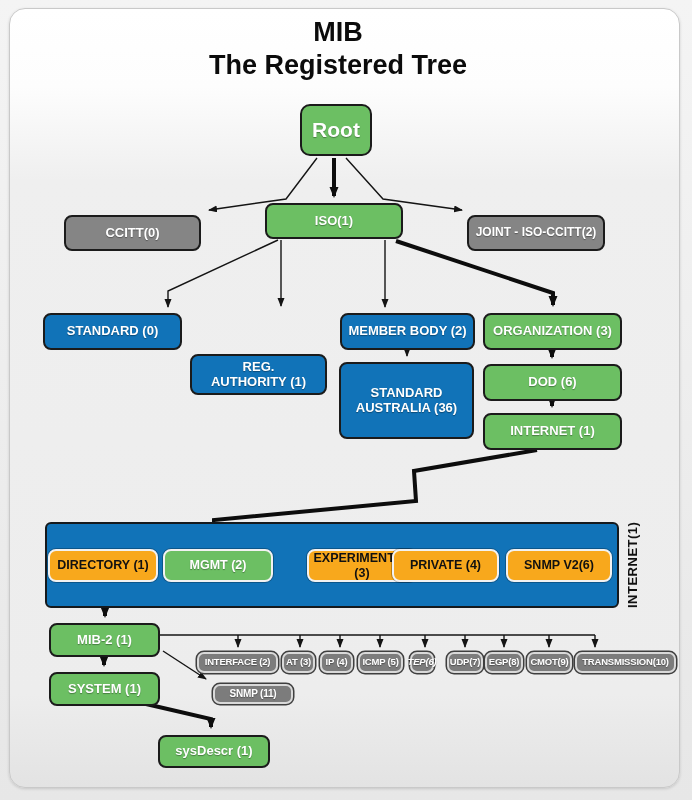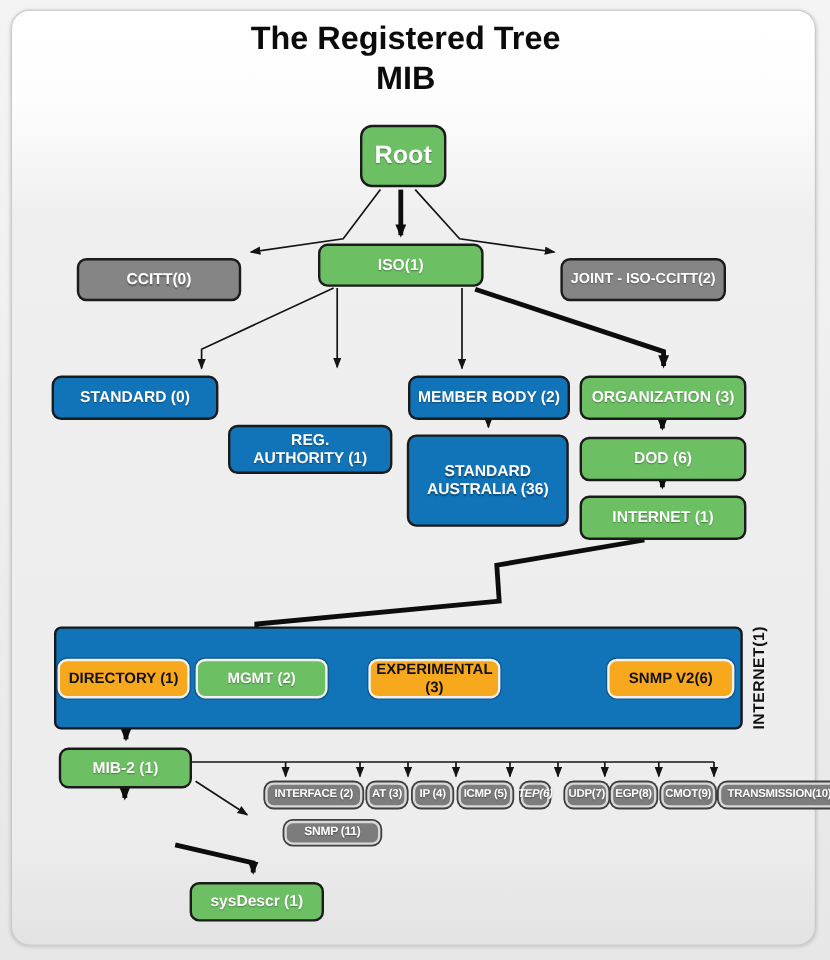--- a/index.html
+++ b/index.html
@@ -15,37 +15,37 @@
         border:2px solid #1b1b1b;border-radius:8px;font-size:13px;line-height:1.15;
         text-shadow:0 1px 1px rgba(0,0,0,.35);}
   .green{background:var(--green,#6cbf63);}
   .blue{background:var(--blue,#1173b8);}
   .gray{background:var(--gray,#858585);margin-top:12px;}
   .rootNode{font-size:21px;border-radius:10px;border-width:2.5px;}
   .container-box{position:absolute;background:var(--blue,#1173b8);border:2px solid #15191c;border-radius:6px;box-sizing:border-box;}
   .inner{border:2px solid #f2f2f2;border-radius:8px;font-size:12.5px;box-shadow:0 0 0 1px rgba(0,0,0,.25);}
   .orange{background:var(--orange,#f8a81c);color:#111;text-shadow:none;}
   .small{background:#7c7c7c;border:2px solid #d9d9d9;border-radius:7px;font-size:9.5px;
-         box-shadow:0 0 0 1.5px #3f3f3f;letter-spacing:-0.2px;margin-left:24px;}
+         box-shadow:0 0 0 1.5px #3f3f3f;letter-spacing:-0.2px;}
   .vlabel{position:absolute;left:620px;top:522px;width:24px;height:86px;display:flex;align-items:center;justify-content:center;
           font-weight:bold;font-size:13px;color:#111;
           writing-mode:vertical-rl;transform:rotate(180deg);letter-spacing:.5px;}
   svg.edges{position:absolute;left:0;top:0;pointer-events:none;}
   .e{stroke:#141414;stroke-width:1.4;fill:none;}
   .t{stroke:#0d0d0d;stroke-width:4;fill:none;}
 </style>
 </head>
 <body>
 
 <div class="stage">
   <div class="card"></div>
 
   <div class="titles">
+    <div>MIB</div>
     <div>The Registered Tree</div>
-    <div>MIB</div>
   </div>
 
   <svg class="edges" width="692" height="800" viewBox="0 0 692 800">
     <defs>
       <marker id="arr" markerUnits="userSpaceOnUse" markerWidth="10" markerHeight="8" refX="8" refY="3.5" orient="auto">
         <path d="M0,0 L9,3.5 L0,7 Z" fill="#141414"></path>
       </marker>
       <marker id="arrT" markerUnits="userSpaceOnUse" markerWidth="14" markerHeight="12" refX="9" refY="4.5" orient="auto">
         <path d="M0,0 L11,4.5 L0,9 Z" fill="#0d0d0d"></path>
       </marker>
@@ -91,28 +91,30 @@
 
   <div class="node blue" style="left:339px;top:362px;width:135px;height:77px;">STANDARD
 AUSTRALIA (36)</div>
   <div class="node green" style="left:483px;top:364px;width:139px;height:37px;">DOD (6)</div>
   <div class="node green" style="left:483px;top:413px;width:139px;height:37px;">INTERNET (1)</div>
 
   <div class="container-box" style="left:45px;top:522px;width:574px;height:86px;"></div>
   <div class="node orange inner" style="left:48px;top:549px;width:110px;height:33px;text-align:right;">DIRECTORY (1)</div>
   <div class="node green inner" style="left:163px;top:549px;width:110px;height:33px;">MGMT (2)</div>
   <div class="node orange inner" style="left:277px;top:549px;width:110px;height:33px;margin-left:30px;">EXPERIMENTAL (3)</div>
+  <div class="node orange inner" style="left:392px;top:549px;width:107px;height:33px;">PRIVATE (4)</div>
   <div class="node orange inner" style="left:506px;top:549px;width:106px;height:33px;">SNMP V2(6)</div>
   <div class="vlabel">INTERNET(1)</div>
 
   <div class="node green" style="left:49px;top:623px;width:111px;height:34px;">MIB-2 (1)</div>
   <div class="node small" style="left:197px;top:652px;width:81px;height:21px;">INTERFACE (2)</div>
   <div class="node small" style="left:282px;top:652px;width:33px;height:21px;">AT (3)</div>
   <div class="node small" style="left:320px;top:652px;width:33px;height:21px;">IP (4)</div>
   <div class="node small" style="left:358px;top:652px;width:45px;height:21px;">ICMP (5)</div>
   <div class="node small" style="left:410px;top:652px;width:24px;height:21px;font-style:italic;">TEP(6)</div>
   <div class="node small" style="left:447px;top:652px;width:36px;height:21px;">UDP(7)</div>
   <div class="node small" style="left:485px;top:652px;width:38px;height:21px;">EGP(8)</div>
   <div class="node small" style="left:527px;top:652px;width:45px;height:21px;">CMOT(9)</div>
   <div class="node small" style="left:575px;top:652px;width:101px;height:21px;">TRANSMISSION(10)</div>
   <div class="node small" style="left:213px;top:684px;width:80px;height:20px;font-size:10px;">SNMP (11)</div>
+  <div class="node green" style="left:49px;top:672px;width:111px;height:34px;">SYSTEM (1)</div>
   <div class="node green" style="left:158px;top:735px;width:112px;height:33px;">sysDescr (1)</div>
 </div>
 
 </body></html>

